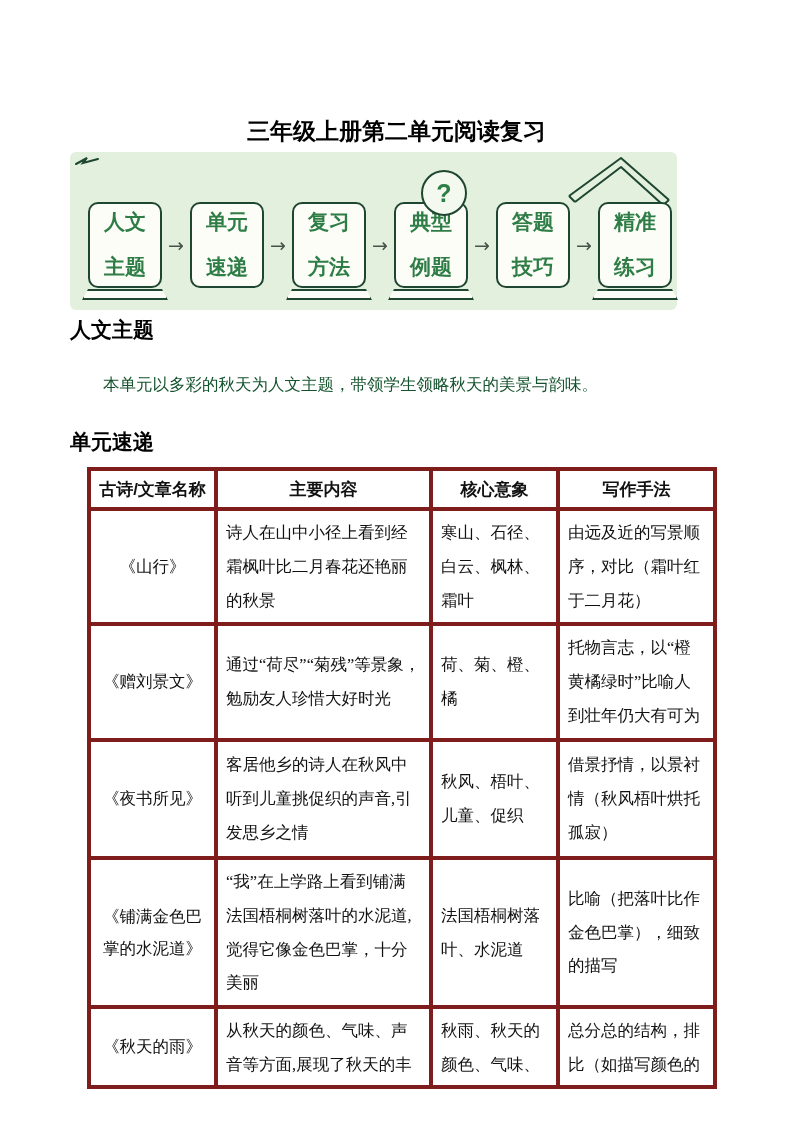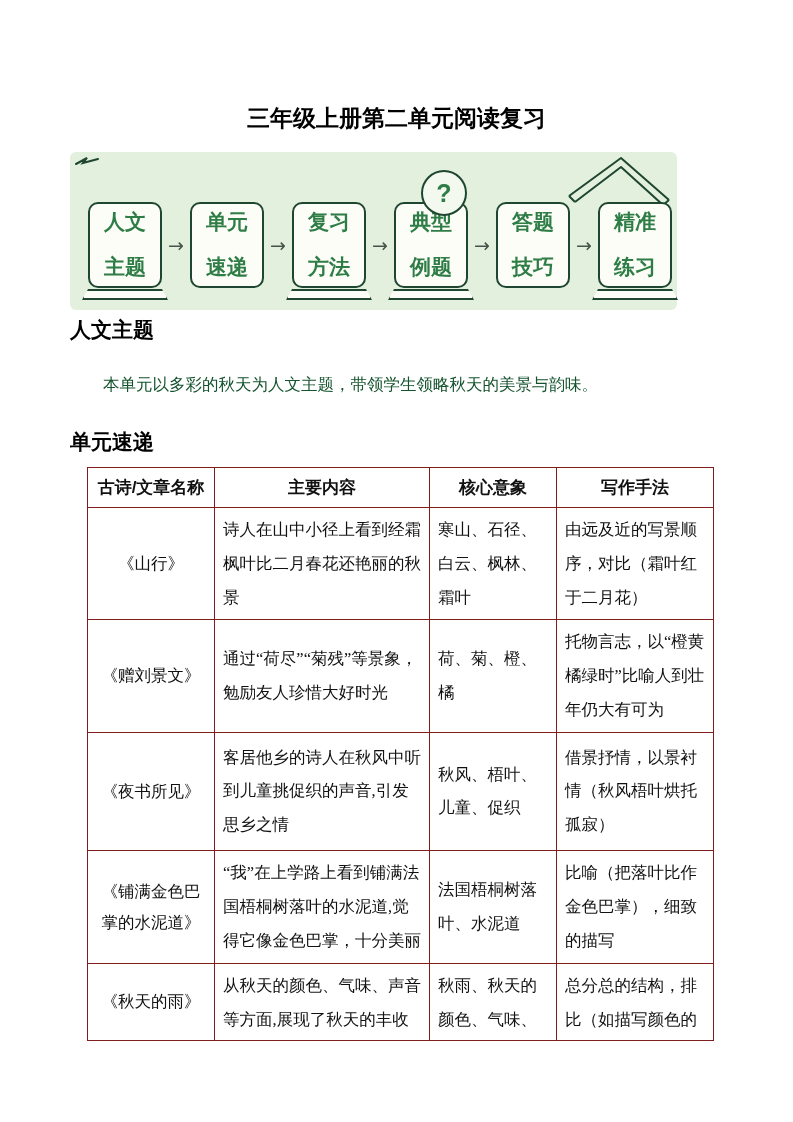--- a/index.html
+++ b/index.html
@@ -7,21 +7,21 @@
   body {
     width: 793px; height: 1122px;
     position: relative;
     font-family: "Liberation Serif", serif;
     color: #151515;
     overflow: hidden;
   }
 
   
   .doc-title {
-    position: absolute; top: 103px; left: 0; width: 793px;
+    position: absolute; top: 116px; left: 0; width: 793px;
     text-align: center;
     font-family: "Liberation Sans", sans-serif;
     font-weight: 700; font-size: 23px; color: #000;
   }
 
   
   .banner {
     position: absolute; left: 70px; top: 152px;
     width: 607px; height: 158px;
     background: #e3f0dd;
@@ -93,21 +93,21 @@
 
   
   .unit-table {
     position: absolute; left: 87px; top: 467px;
     width: 626px;
     border-collapse: collapse;
     table-layout: fixed;
     font-size: 16.5px; color: #111;
   }
   .unit-table td, .unit-table th {
-    border: 1px solid #7f1d1d;
+    border: 4px solid #7f1d1d;
     vertical-align: middle;
     padding: 5px 8px;
   }
   .unit-table th {
     font-family: "Liberation Sans", sans-serif;
     font-weight: 700; font-size: 17px;
     text-align: center; height: 40px;
   }
   .cell-title { text-align: center; line-height: 1.9; }
   .cell-text  { text-align: left; line-height: 2.05; }

